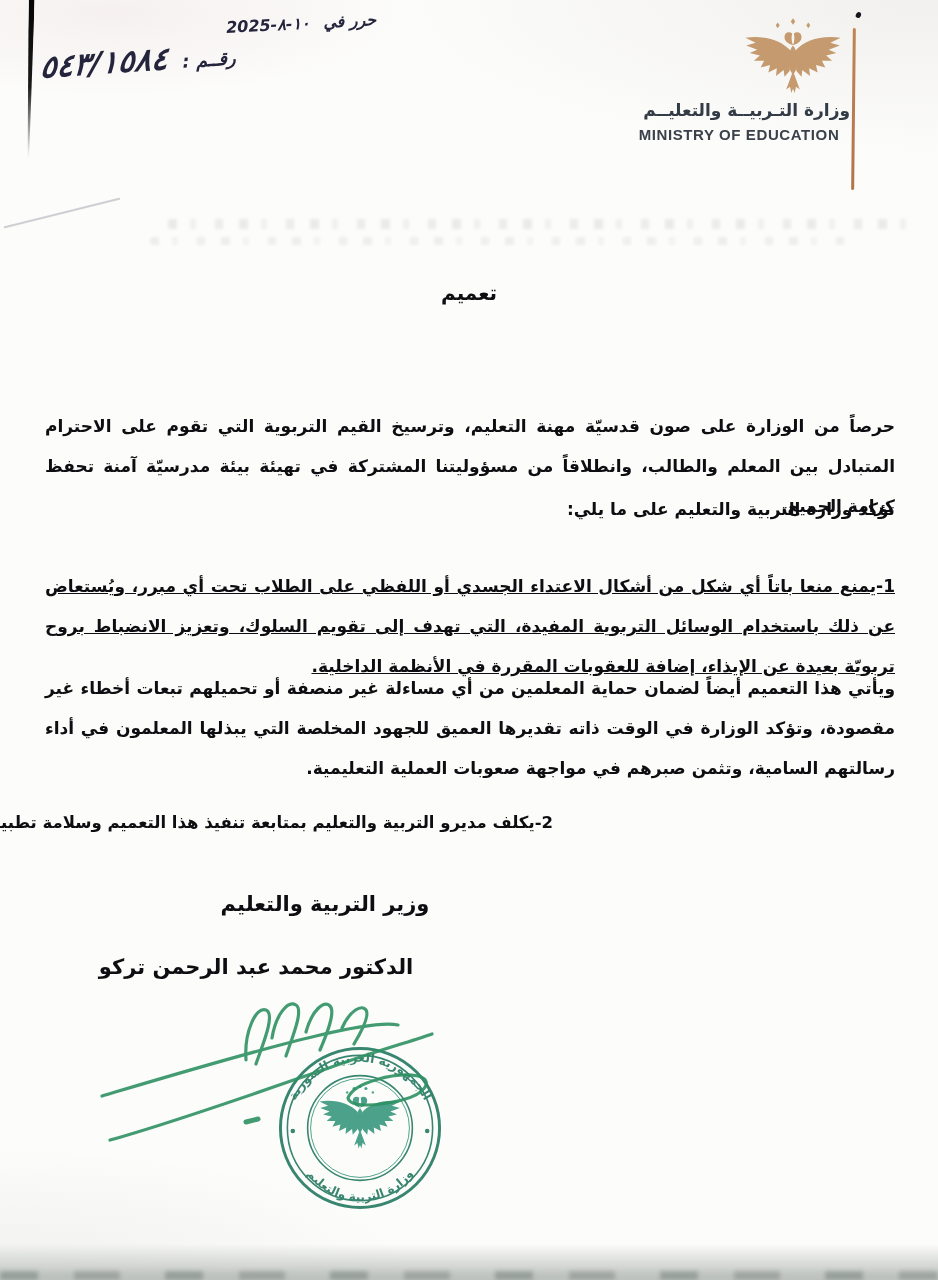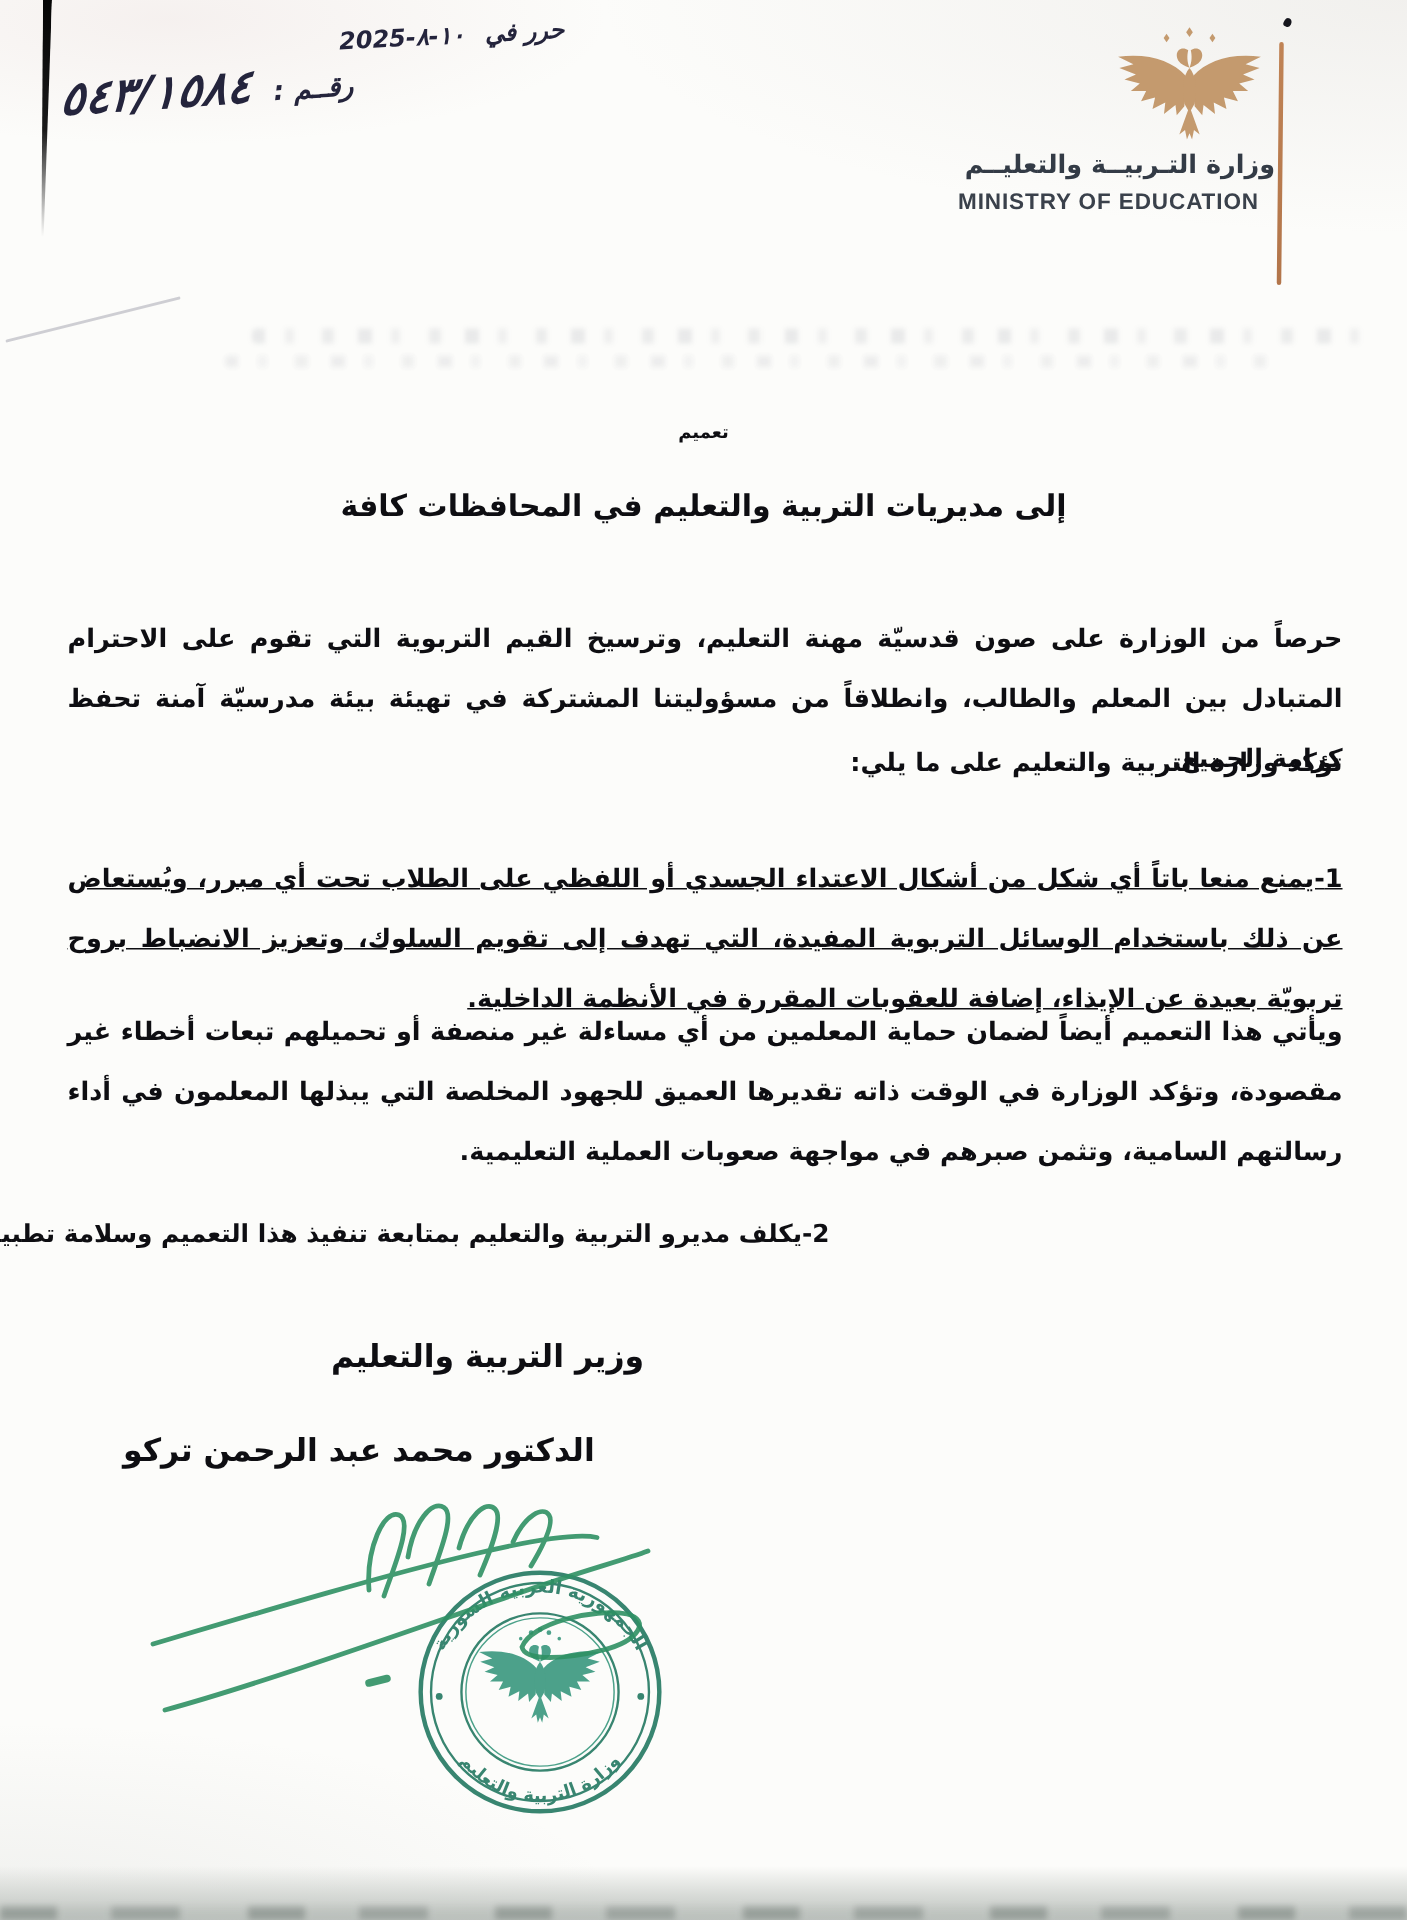--- a/index.html
+++ b/index.html
@@ -67,34 +67,34 @@
     position:absolute;left:616px;top:126px;width:246px;text-align:center;
     font-family:"Liberation Sans",sans-serif;font-size:15px;font-weight:bold;
     letter-spacing:.6px;color:#3a414b;white-space:nowrap;
   }
   .tan-rule{
     position:absolute;left:852px;top:28px;width:3px;height:162px;
     background:linear-gradient(to bottom,#c08355,#b2754a);border-radius:2px;transform:rotate(.6deg);
   }
   
   .ar{direction:rtl;color:#0e0e12;font-weight:bold;}
-  .doc-title{position:absolute;left:0;top:281px;width:938px;text-align:center;font-size:12px;}
+  .doc-title{position:absolute;left:0;top:281px;width:938px;text-align:center;font-size:20px;}
   .doc-addressee{position:absolute;left:0;top:325px;width:938px;text-align:center;font-size:20px;}
   .body-par{
     position:absolute;left:45px;width:850px;font-size:17px;line-height:40px;
     text-align:justify;text-align-last:right;
   }
   .para-intro{top:406px;}
   .para-emphasis{top:489px;text-align:right;}
   .para-item1{top:566px;text-decoration:underline;}
   .para-protection{top:668px;}
   .para-item2{position:absolute;right:385px;top:813px;font-size:16.5px;white-space:nowrap;text-align:right;}
   
   .sig-title{position:absolute;left:190px;top:892px;width:270px;text-align:center;font-size:21px;}
-  .sig-name{position:absolute;left:82px;top:955px;width:348px;text-align:left;font-size:21px;}
+  .sig-name{position:absolute;left:82px;top:955px;width:348px;text-align:center;font-size:21px;}
   .signature-svg{position:absolute;left:96px;top:998px;width:342px;height:152px;z-index:3;}
   .stamp-svg{position:absolute;left:276px;top:1044px;width:168px;height:168px;z-index:2;opacity:.93;}
   .stamp-text{font-family:"DejaVu Sans",sans-serif;font-weight:bold;fill:#2a7c66;}
 </style>
 </head>
 <body>
 
 <svg width="0" height="0" style="position:absolute" aria-hidden="true">
   <defs>
     <symbol id="eagle" viewBox="0 0 120 84">
@@ -129,21 +129,20 @@
     <path d="M60,0 l2.6,3.8 -2.6,3.8 -2.6,-3.8 Z"></path>
     <path d="M42,5 l2.3,3.4 -2.3,3.4 -2.3,-3.4 Z"></path>
     <path d="M78,5 l2.3,3.4 -2.3,3.4 -2.3,-3.4 Z"></path>
     <use href="#eagle" x="0" y="12" width="120" height="84"></use>
   </svg>
   <div class="ministry-ar">وزارة التـربيــة والتعليــم</div>
   <div class="ministry-en">MINISTRY OF EDUCATION</div>
   <div class="tan-rule"></div>
 
   <div class="ar doc-title">تعميم</div>
-  <div class="ar doc-addressee">إلى مديريات التربية والتعليم في المحافظات كافة</div>
 
   <div class="ar body-par para-intro">حرصاً من الوزارة على صون قدسيّة مهنة التعليم، وترسيخ القيم التربوية التي تقوم على الاحترام المتبادل بين المعلم والطالب، وانطلاقاً من مسؤوليتنا المشتركة في تهيئة بيئة مدرسيّة آمنة تحفظ كرامة الجميع.</div>
   <div class="ar body-par para-emphasis">تؤكد وزارة التربية والتعليم على ما يلي:</div>
   <div class="ar body-par para-item1">1-يمنع منعا باتاً أي شكل من أشكال الاعتداء الجسدي أو اللفظي على الطلاب تحت أي مبرر، ويُستعاض عن ذلك باستخدام الوسائل التربوية المفيدة، التي تهدف إلى تقويم السلوك، وتعزيز الانضباط بروح تربويّة بعيدة عن الإيذاء، إضافة للعقوبات المقررة في الأنظمة الداخلية.</div>
   <div class="ar body-par para-protection">ويأتي هذا التعميم أيضاً لضمان حماية المعلمين من أي مساءلة غير منصفة أو تحميلهم تبعات أخطاء غير مقصودة، وتؤكد الوزارة في الوقت ذاته تقديرها العميق للجهود المخلصة التي يبذلها المعلمون في أداء رسالتهم السامية، وتثمن صبرهم في مواجهة صعوبات العملية التعليمية.</div>
   <div class="ar para-item2">2-يكلف مديرو التربية والتعليم بمتابعة تنفيذ هذا التعميم وسلامة تطبيقه، وإعلامنا بأي مخالفة.</div>
 
   <div class="ar sig-title">وزير التربية والتعليم</div>
   <div class="ar sig-name">الدكتور محمد عبد الرحمن تركو</div>
 

